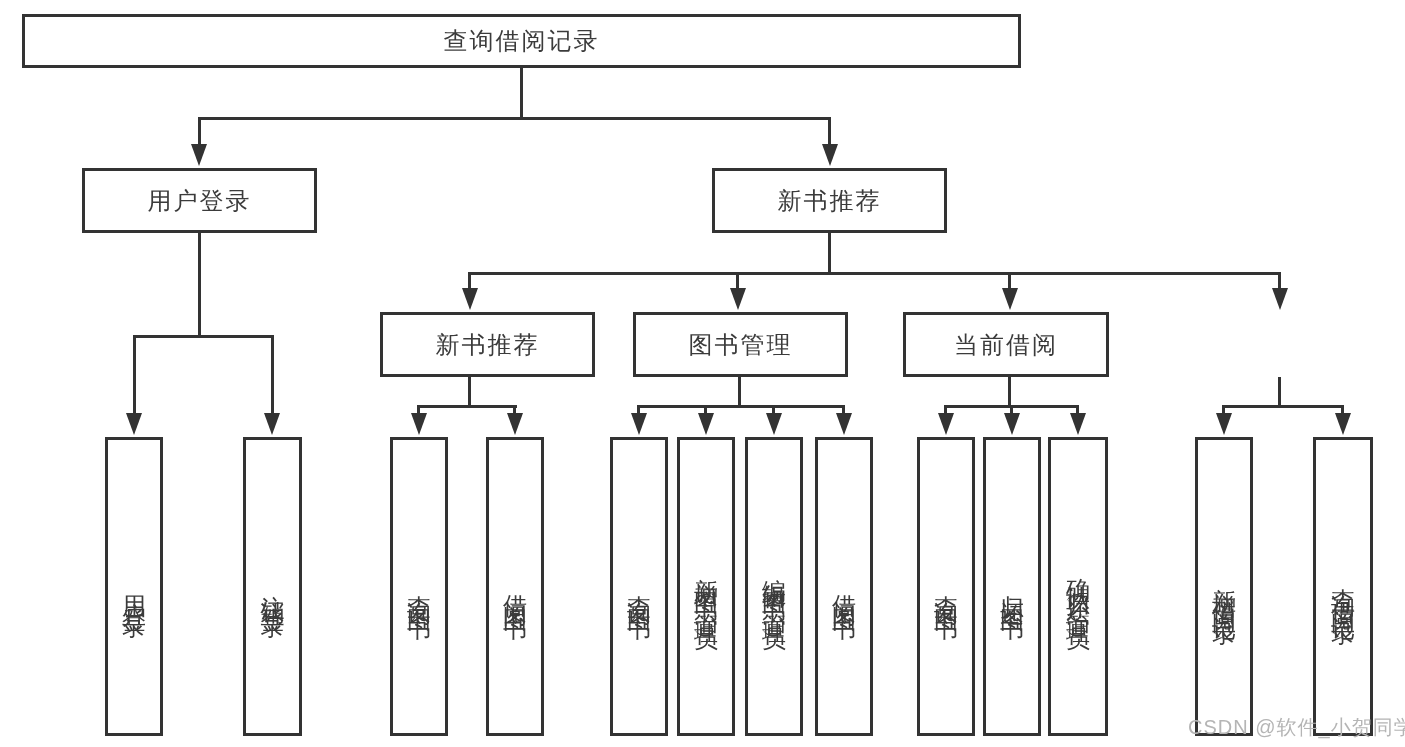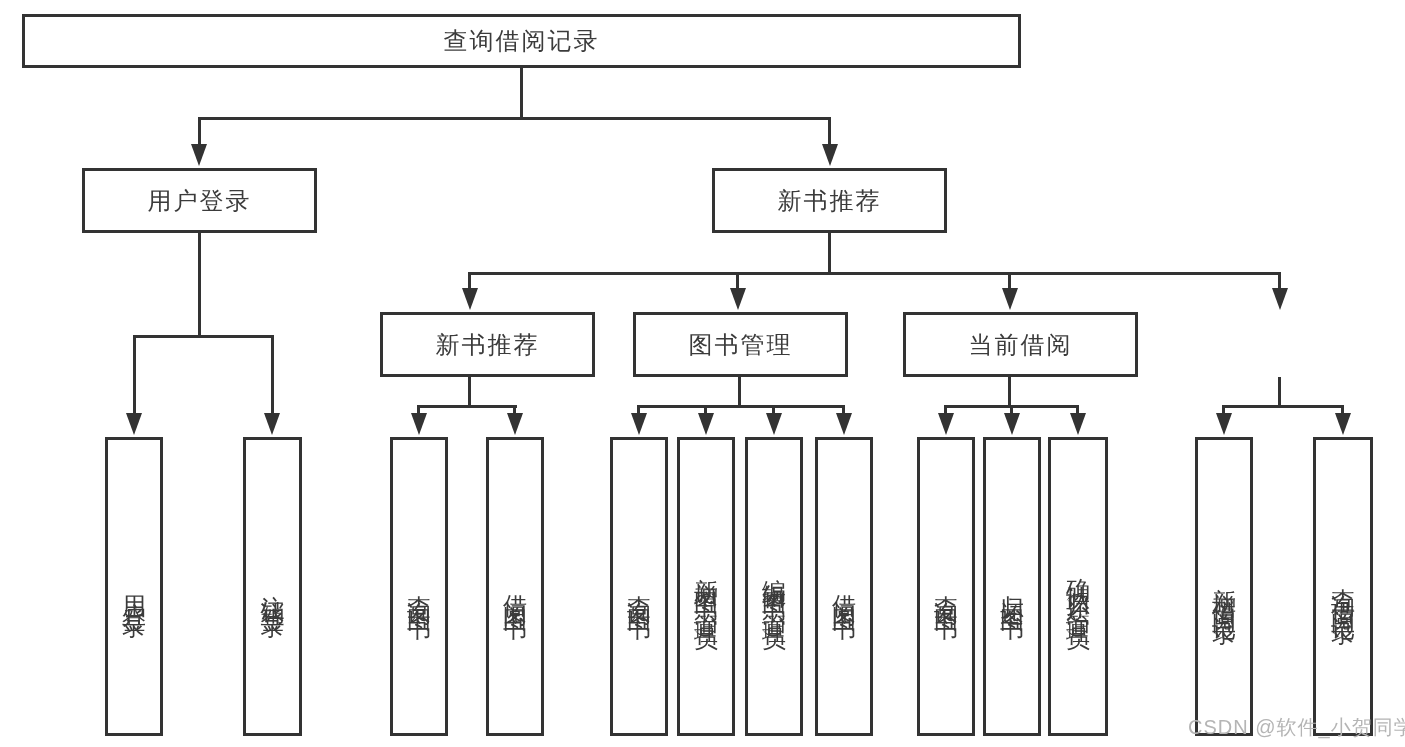--- a/index.html
+++ b/index.html
@@ -99,21 +99,21 @@
   <div class="arrow" style="left:730px;top:288px"></div>
   <div class="arrow" style="left:1002px;top:288px"></div>
   <div class="arrow" style="left:1272px;top:288px"></div>
 
   <div class="box" style="left:380px;top:312px;width:215px;height:65px">
     <span class="hlabel">新书推荐</span>
   </div>
   <div class="box" style="left:633px;top:312px;width:215px;height:65px">
     <span class="hlabel">图书管理</span>
   </div>
-  <div class="box" style="left:903px;top:312px;width:235px;height:65px">
+  <div class="box" style="left:903px;top:312px;width:206px;height:65px">
     <span class="hlabel">当前借阅</span>
   </div>
 
   <div class="line" style="left:468px;top:377px;width:3px;height:28px"></div>
   <div class="line" style="left:417px;top:405px;width:100px;height:3px"></div>
   <div class="line" style="left:417px;top:405px;width:3px;height:12px"></div>
   <div class="line" style="left:513px;top:405px;width:3px;height:12px"></div>
   <div class="arrow" style="left:411px;top:413px"></div>
   <div class="arrow" style="left:507px;top:413px"></div>
 

